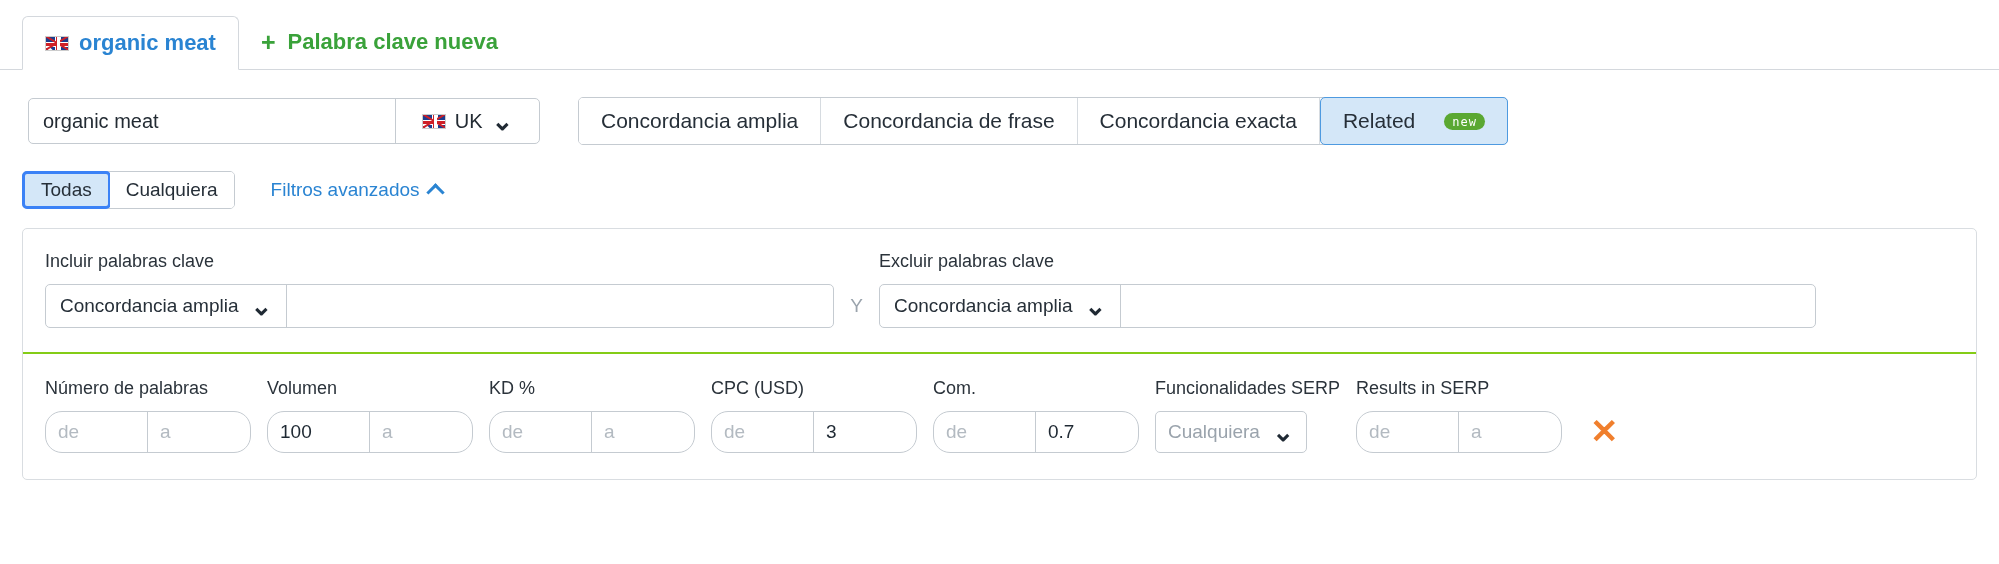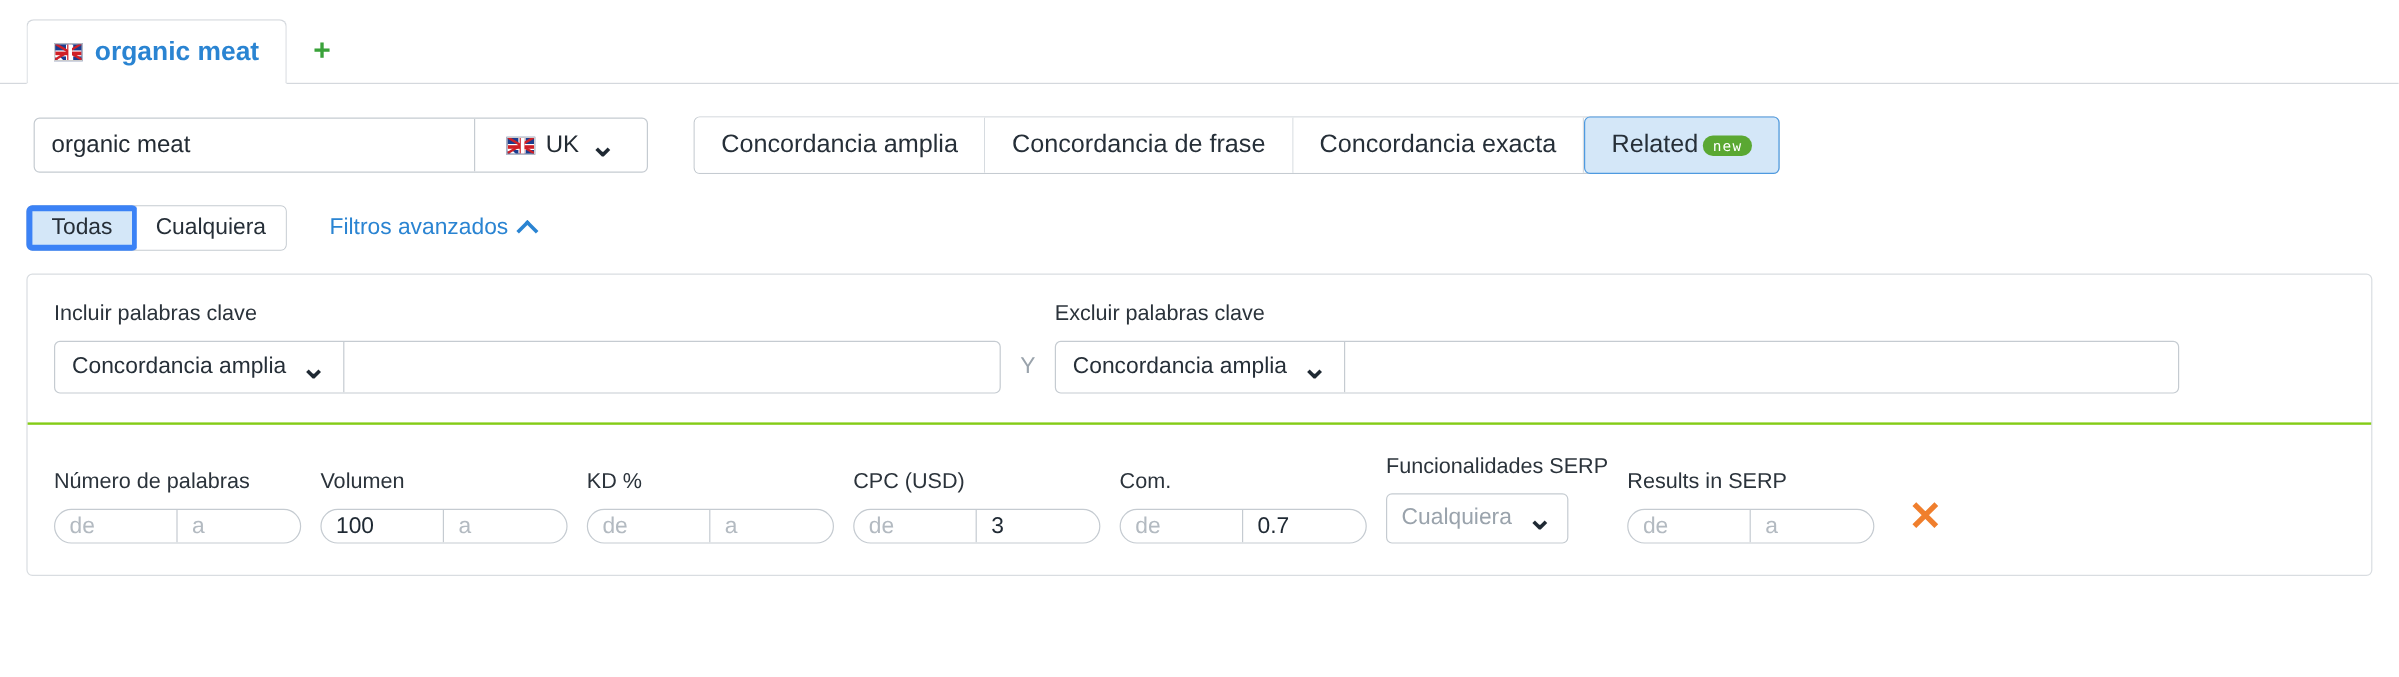--- a/index.html
+++ b/index.html
@@ -142,21 +142,21 @@
     background: #fff;
     white-space: nowrap;
   }
   .matchgroup .mbtn:first-child { border-radius: 4px 0 0 4px; }
   .matchgroup .mbtn:last-child { border-right: none; border-radius: 0 4px 4px 0; }
   .matchgroup .mbtn.sel {
     background: #d4e7f8;
     border: 1px solid #4e9ae0;
     margin: -1px -1px -1px 0;
     border-radius: 5px;
-    gap: 4px;
+    gap: 29px;
   }
   .badge-new {
     background: #5aa832;
     color: #fff;
     border-radius: 9px;
     font-size: 12px;
     letter-spacing: 1px;
     padding: 3px 8px 2px;
     font-family: "DejaVu Sans Mono", monospace;
     line-height: 1;
@@ -182,21 +182,21 @@
     padding: 0 16px;
     font-size: 19px;
     color: #262f38;
     cursor: pointer;
     background: #fff;
     border-right: 1px solid #d6dbe0;
   }
   .seg .sbtn:last-child { border-right: none; border-radius: 0 4px 4px 0; }
   .seg .sbtn.sel {
     background: #d4e7f8;
-    border: 5px solid #3b82f6;
+    border: 3px solid #3b82f6;
     margin: -1px -1px -1px -1px;
     border-radius: 5px;
   }
   .advlink {
     margin-left: 36px;
     color: #2a84d2;
     font-size: 19px;
     cursor: pointer;
     display: flex; align-items: center; gap: 9px;
   }
@@ -258,21 +258,21 @@
   .panel-bottom {
     display: flex;
     align-items: flex-end;
     padding: 24px 22px 26px 22px;
     gap: 16px;
   }
   .metric { display: flex; flex-direction: column; }
   .mlabel { font-size: 18px; color: #2b333b; margin-bottom: 12px; white-space: nowrap; }
   .range {
     display: flex;
-    height: 29px;
+    height: 42px;
     border: 1px solid #c5cbd1;
     border-radius: 17px;
     overflow: hidden;
     background: #fff;
     width: 206px;
   }
   .range input {
     border: none; outline: none;
     width: 50%;
     font-size: 19px;
@@ -315,20 +315,21 @@
         <i class="vband"></i>
         <i class="d1"></i>
         <i class="d2"></i>
         <i class="hred"></i>
         <i class="vred"></i>
     </span>
     <span>organic meat</span>
   </div>
   <div class="tab newkw">
     <span class="plus">+</span>
+    <span>Palabra clave nueva</span>
   </div>
 </div>
 
 <div class="searchrow">
 
   <div class="searchbox">
     <input class="kw" type="text" value="organic meat" style="">
     <div class="country">
       <span class="flag">
         <i class="hband"></i>

